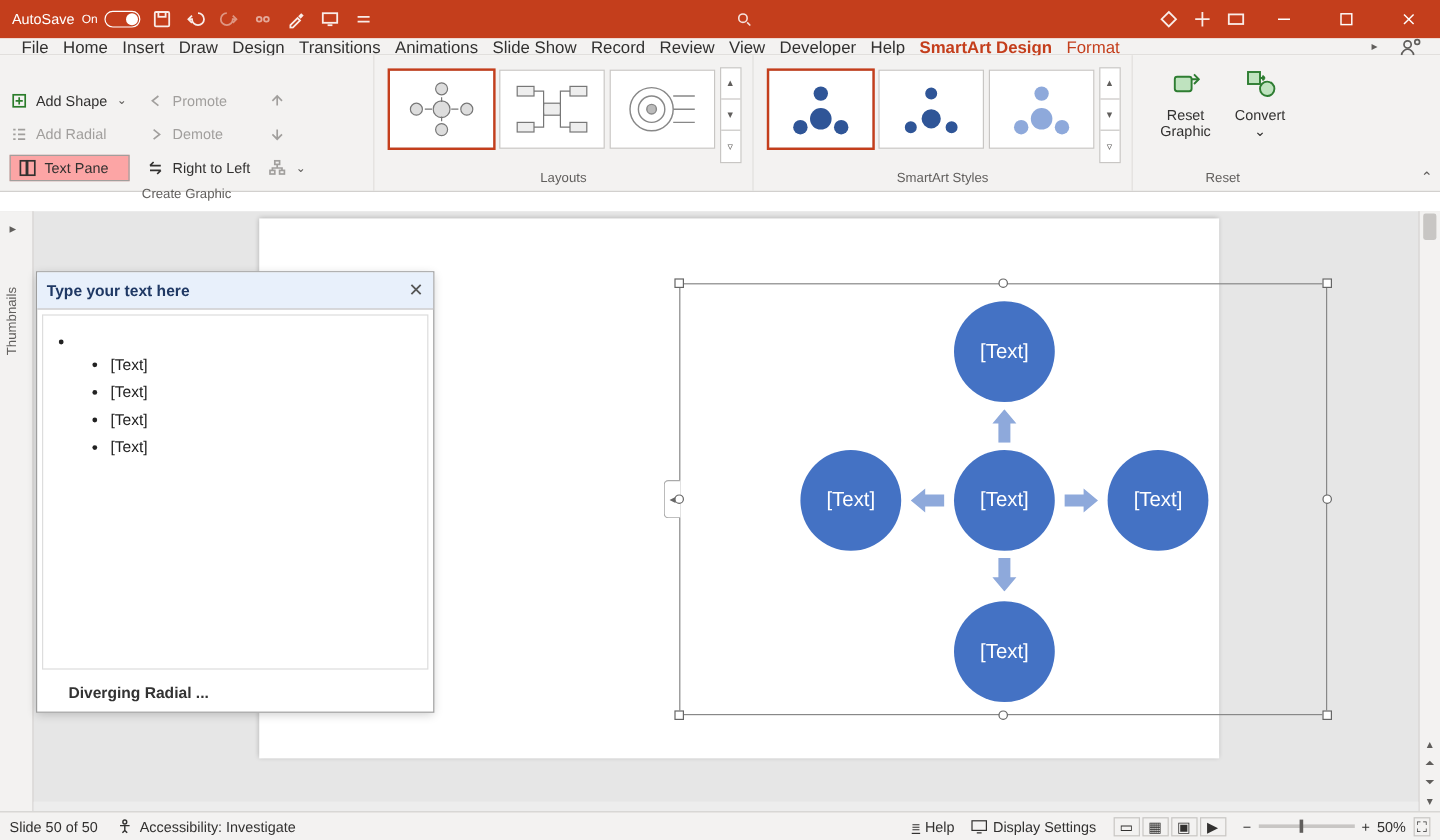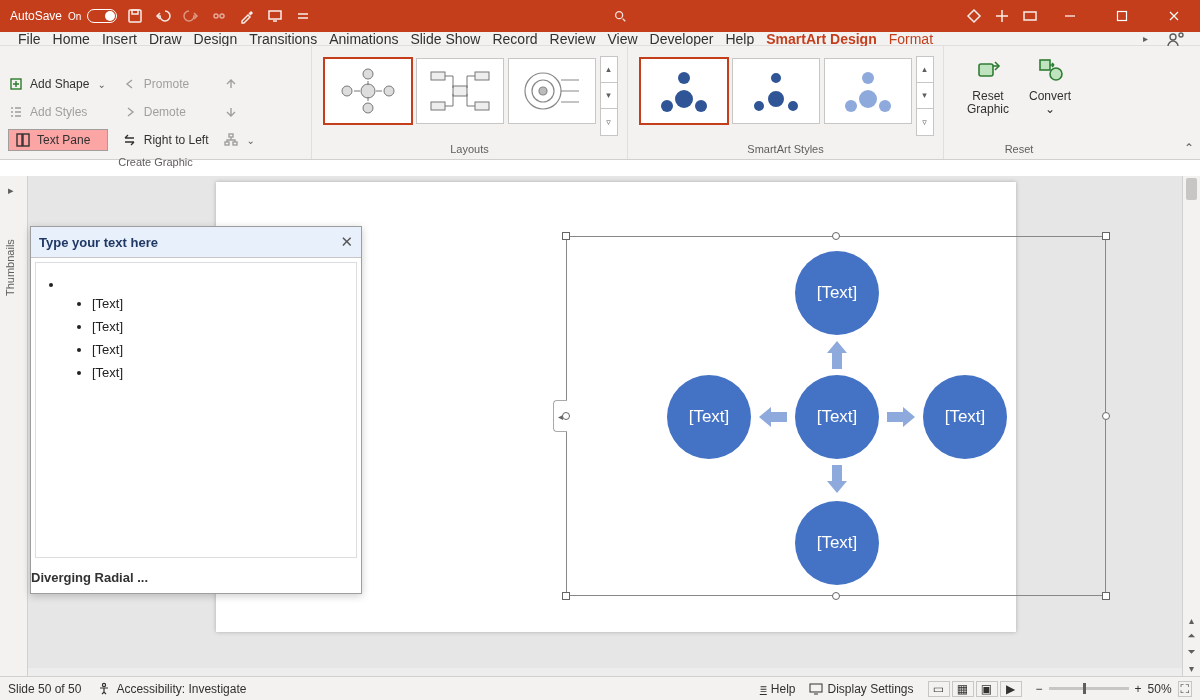--- a/index.html
+++ b/index.html
@@ -75,21 +75,21 @@
   .node.right{ left:356px; top:138px; }
   .arrow { position:absolute; fill:#8ea9db; }
   
   .textpane { position:absolute; left:30px; top:50px; width:332px; height:368px; background:#fff; border:1px solid #9e9e9e; box-shadow:0 2px 8px rgba(0,0,0,.2); display:flex; flex-direction:column; font-size:13px; }
   .tp-title { background:#e8f0fb; border-bottom:1px solid #c8c6c4; padding:6px 8px; display:flex; align-items:center; color:#1f3864; font-weight:600; }
   .tp-title .x { margin-left:auto; font-weight:400; color:#555; font-size:15px; }
   .tp-body { flex:1; padding:10px 10px; border-bottom:1px solid #c8c6c4; margin:4px; border:1px solid #ddd; overflow:auto; }
   .tp-body ul { list-style: disc; margin-left: 18px; }
   .tp-body ul ul { margin-left: 28px; }
   .tp-body li { padding:4px 0; color:#222; }
-  .tp-foot { padding:8px 0; font-weight:600; color:#333; }
+  .tp-foot { padding:8px 26px; font-weight:600; color:#333; }
   
   .status { position:absolute; left:0; right:0; bottom:0; height:24px; background:#f3f2f1; border-top:1px solid #d2d0ce; display:flex; align-items:center; font-size:12px; color:#323130; padding:0 8px; gap:16px; }
   .status .rspace { margin-left:auto; display:flex; align-items:center; gap:14px; }
   .view-toggle { display:flex; align-items:center; gap:2px; }
   .view-toggle span { width:22px; height:16px; border:1px solid #c8c6c4; display:flex; align-items:center; justify-content:center; }
   .zoom { display:flex; align-items:center; gap:6px; }
   .zoom .track { width:80px; height:3px; background:#c8c6c4; position:relative; }
   .zoom .track::after { content:""; position:absolute; left:34px; top:-4px; width:3px; height:11px; background:#605e5c; }
 </style>
 </head>
@@ -248,21 +248,21 @@
                 <path d="M8 12V4M4 8l4-4 4 4"></path>
               </svg>
             </span>
         </div>
         <div class="cg-item disabled">
           <span class="cg-icon">
               <svg viewBox="0 0 16 16">
                 <path d="M3 4h2M3 8h2M3 12h2M7 4h6M7 8h6M7 12h6"></path>
               </svg>
             </span>
-          <span>Add Styles</span>
+          <span>Add Radial</span>
         </div>
         <div class="cg-item disabled">
           <span class="cg-icon">
               <svg viewBox="0 0 16 16">
                 <path d="M6 4l5 4-5 4"></path>
               </svg>
             </span>
           <span>Demote</span>
         </div>
         <div class="cg-item disabled">

